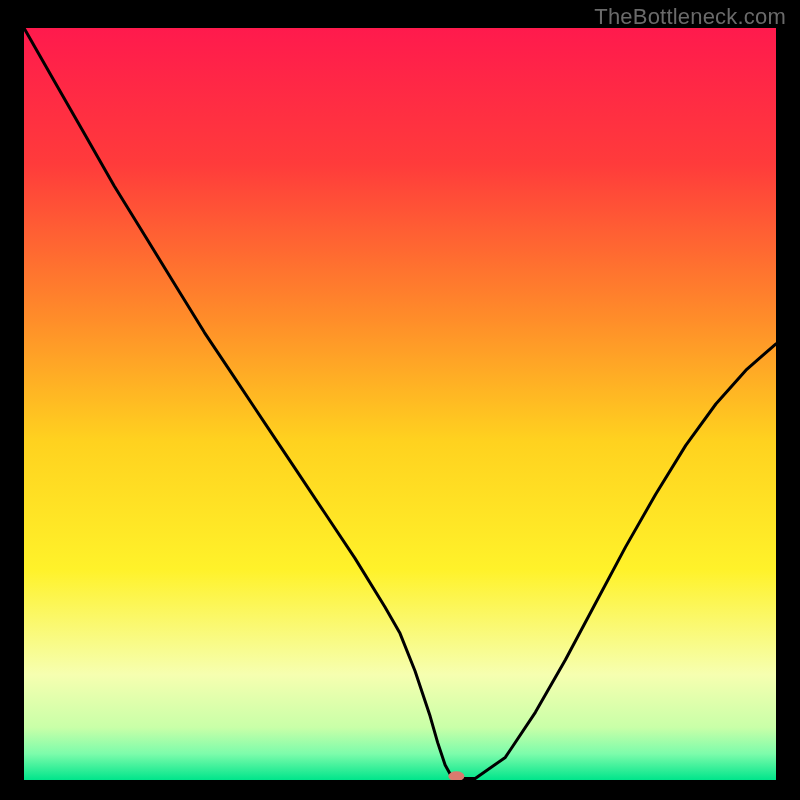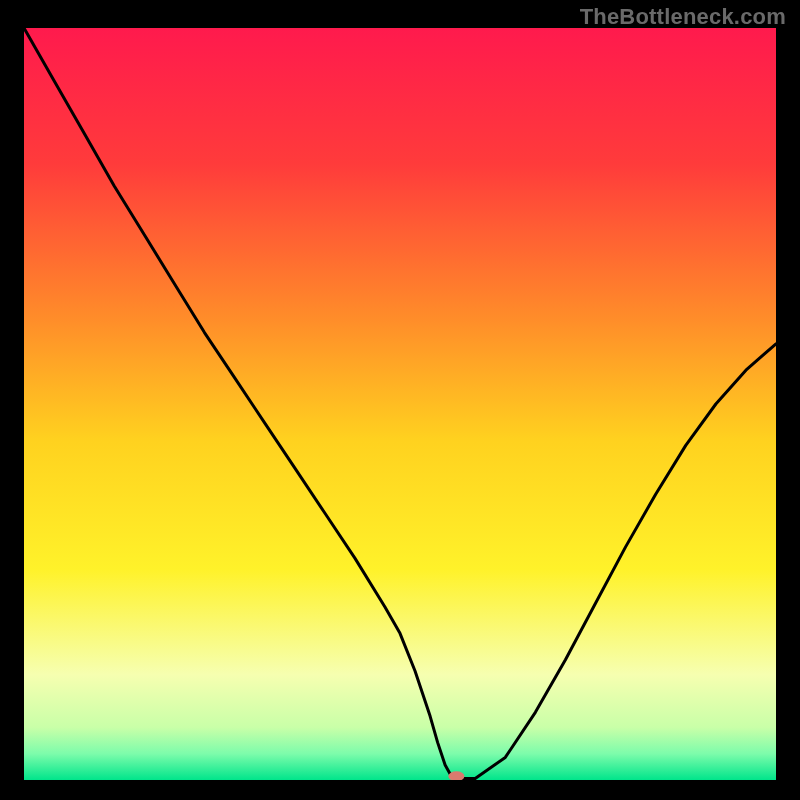--- a/index.html
+++ b/index.html
@@ -20,21 +20,21 @@
   .plot {
     position: absolute;
     display: block;
   }
   .watermark {
     position: absolute;
     top: 4px;
     right: 14px;
     color: #6a6a6a;
     font-size: 22px;
-    font-weight: 700;
+    font-weight: 400;
     letter-spacing: 0.2px;
     user-select: none;
   }
 </style>
 </head>
 <body>
 
 <div class="frame">
   <svg class="plot" width="800" height="800" viewBox="0 0 800 800" style="left: 0px; top: 0px;">
       <defs>

